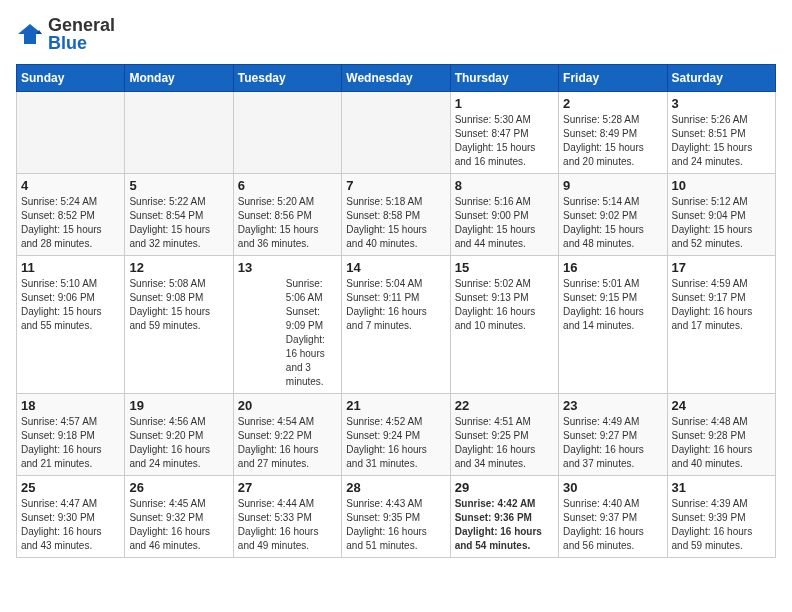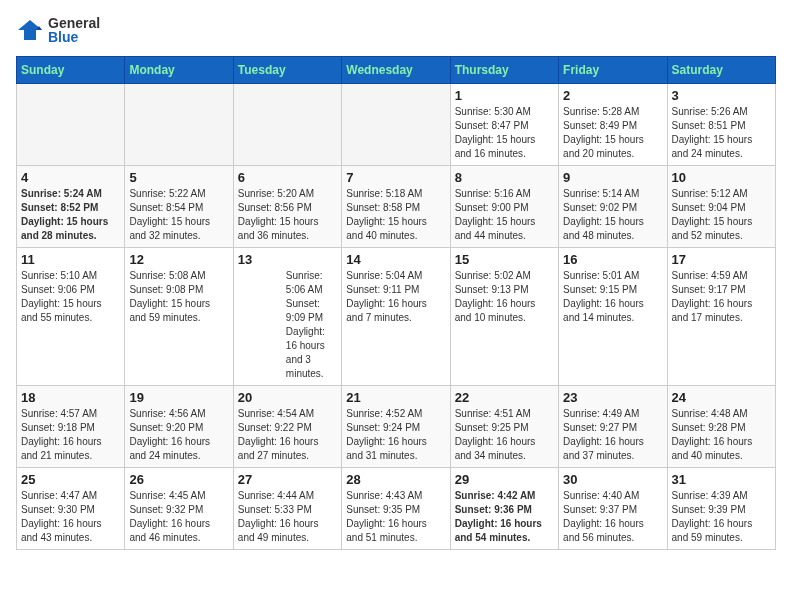--- a/index.html
+++ b/index.html
@@ -17,21 +17,21 @@
       margin-bottom: 12px;
     }
     .logo {
       display: flex;
       align-items: center;
       gap: 4px;
     }
     .logo-text {
       display: flex;
       flex-direction: column;
-      font-size: 14px;
+      font-size: 18px;
       font-weight: bold;
       line-height: 1;
     }
     .logo-text .general { color: #333; }
     .logo-text .blue { color: #1565c0; }
     .logo-icon {
       width: 28px;
       height: 28px;
     }
     .title-block {
@@ -46,21 +46,21 @@
       font-size: 16px;
       color: #555;
     }
     table {
       width: 100%;
       border-collapse: collapse;
       font-size: 11px;
     }
     thead tr th {
       background-color: #1565c0;
-      color: #86efac;
+      color: #ffffff;
       padding: 6px 4px;
       text-align: left;
       font-size: 12px;
       font-weight: bold;
       border: 1px solid #0d47a1;
     }
     tbody tr td {
       border: 1px solid #ccc;
       vertical-align: top;
       padding: 4px;
@@ -138,21 +138,21 @@
           <div class="day-num">3</div>
           <div class="day-info" style="white-space: pre-line;">Sunrise: 5:26 AM
 Sunset: 8:51 PM
 Daylight: 15 hours
 and 24 minutes.</div>
         </td>
       </tr>
       <tr>
         <td>
           <div class="day-num">4</div>
-          <div class="day-info" style="white-space: pre-line; font-weight: bold;">Sunrise: 5:24 AM
+          <div class="day-info" style="white-space: pre-line;">Sunrise: 5:24 AM
 Sunset: 8:52 PM
 Daylight: 15 hours
 and 28 minutes.</div>
         </td>
         <td>
           <div class="day-num">5</div>
           <div class="day-info" style="white-space: pre-line;">Sunrise: 5:22 AM
 Sunset: 8:54 PM
 Daylight: 15 hours
 and 32 minutes.</div>

